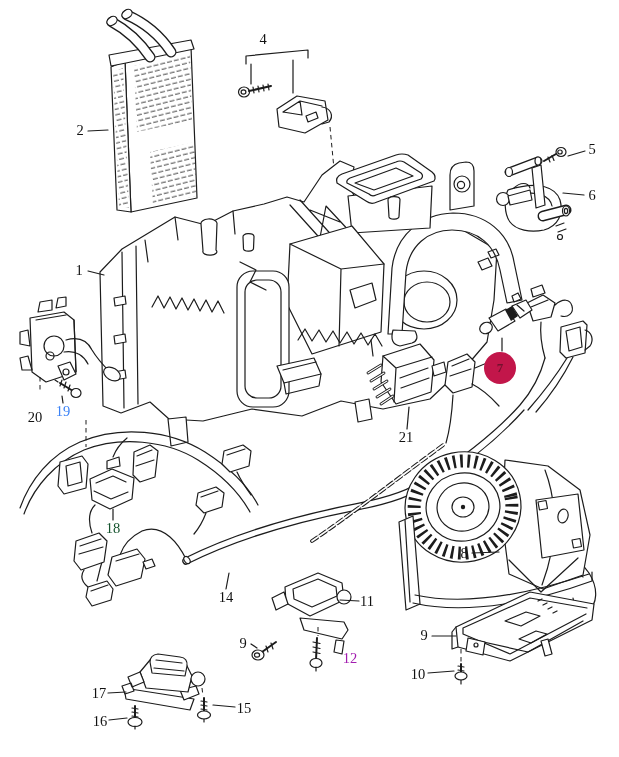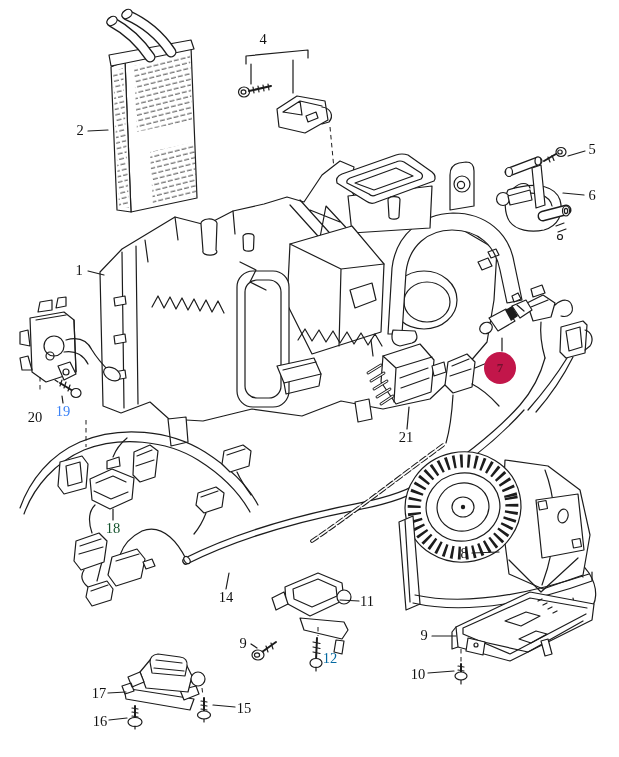--- a/index.html
+++ b/index.html
@@ -351,21 +351,21 @@
 <div>
       <div class="callout" style="left: 79px; top: 270px; color: rgb(17, 17, 17);">1</div>
       <div class="callout" style="left: 80px; top: 130px; color: rgb(17, 17, 17);">2</div>
       <div class="callout" style="left: 263px; top: 39px; color: rgb(17, 17, 17);">4</div>
       <div class="callout" style="left: 592px; top: 149px; color: rgb(17, 17, 17);">5</div>
       <div class="callout" style="left: 592px; top: 195px; color: rgb(17, 17, 17);">6</div>
       <div class="callout" style="left: 464px; top: 553px; color: rgb(17, 17, 17);">8</div>
       <div class="callout" style="left: 424px; top: 635px; color: rgb(17, 17, 17);">9</div>
       <div class="callout" style="left: 418px; top: 674px; color: rgb(17, 17, 17);">10</div>
       <div class="callout" style="left: 367px; top: 601px; color: rgb(17, 17, 17);">11</div>
-      <div class="callout" style="left: 330px; top: 658px; color: #0369a1;">12</div>
+      <div class="callout" style="left: 350px; top: 658px; color: #a21caf;">12</div>
       <div class="callout" style="left: 243px; top: 643px; color: rgb(17, 17, 17);">9</div>
       <div class="callout" style="left: 226px; top: 597px; color: rgb(17, 17, 17);">14</div>
       <div class="callout" style="left: 244px; top: 708px; color: rgb(17, 17, 17);">15</div>
       <div class="callout" style="left: 100px; top: 721px; color: rgb(17, 17, 17);">16</div>
       <div class="callout" style="left: 99px; top: 693px; color: rgb(17, 17, 17);">17</div>
       <div class="callout" style="left: 113px; top: 528px; color: #14532d;">18</div>
       <div class="callout" style="left: 63px; top: 411px; color: #3b82f6;">19</div>
       <div class="callout" style="left: 35px; top: 417px; color: rgb(17, 17, 17);">20</div>
       <div class="callout" style="left: 406px; top: 437px; color: rgb(17, 17, 17); text-align: right;">21</div>
     </div>

